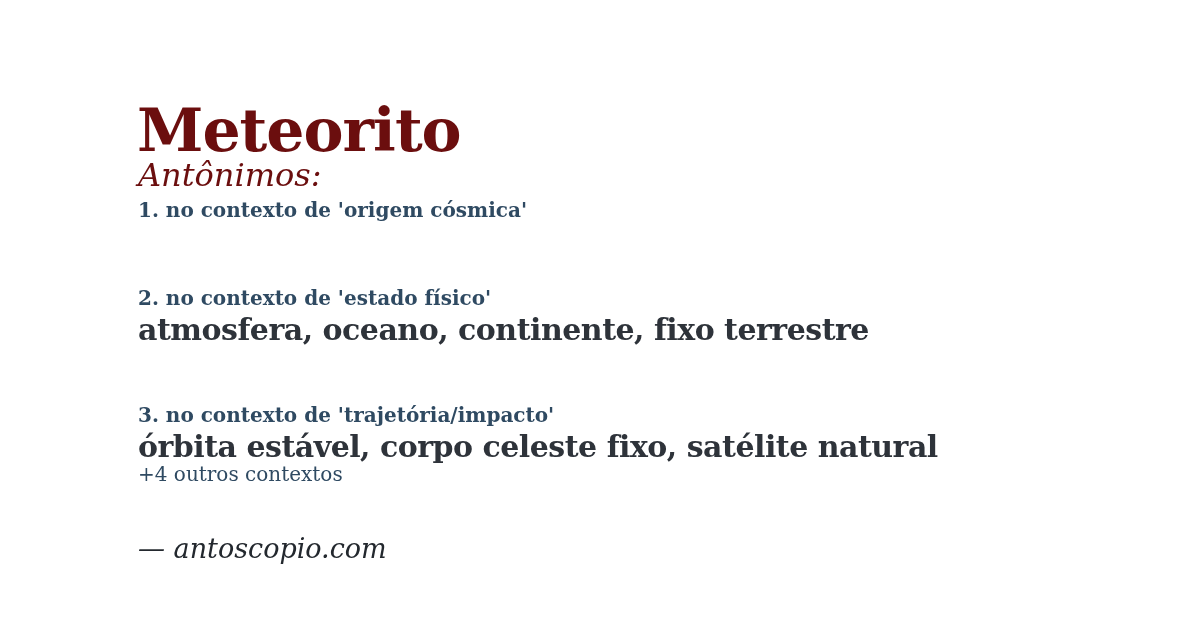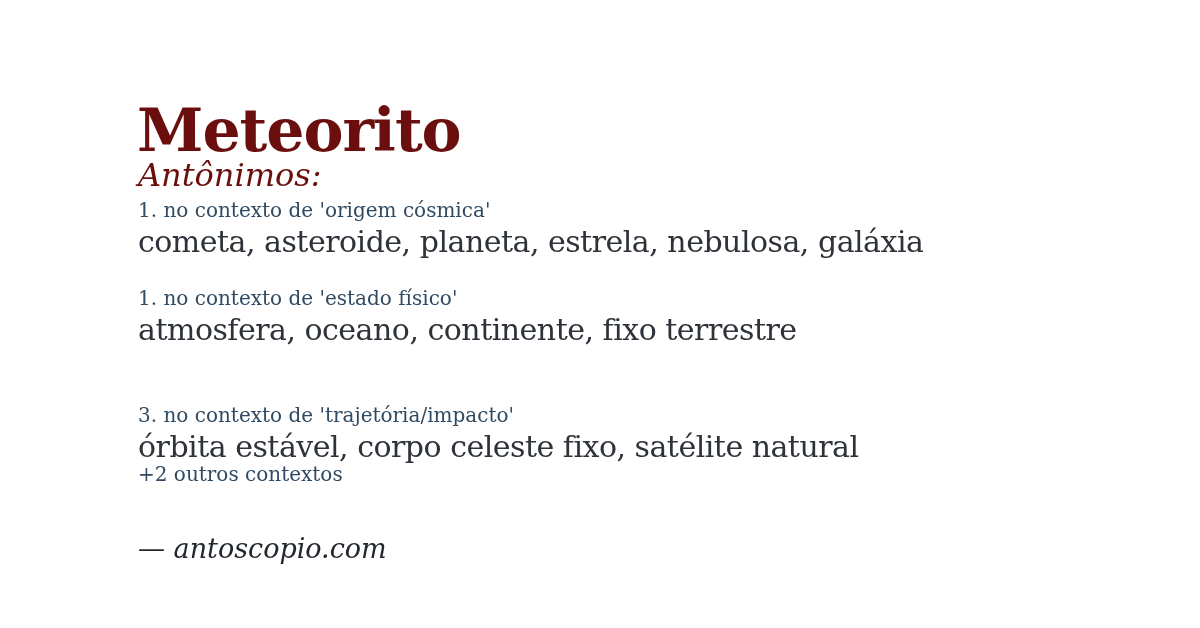--- a/index.html
+++ b/index.html
@@ -41,20 +41,21 @@
     font-weight:400;
     font-style:italic;
     line-height:1;
     color:var(--title-color);
     white-space:nowrap;
   }
   .context-group{
     position:absolute;
     left:138px;
     right:40px;
+    font-weight:bold;
   }
   .context-group.g1{top:198px;}
   .context-group.g2{top:286px;}
   .context-group.g3{top:375px;margin-top:28px;}
   .context-label{
     font-size:20px;
     line-height:25px;
     color:var(--label-color);
     white-space:nowrap;
   }
@@ -91,30 +92,29 @@
 <body>
 
 <div class="card">
 
   <h1 class="title">Meteorito</h1>
 
   <h2 class="subtitle">Antônimos:</h2>
 
   <div class="context-group g1">
     <div class="context-label">1. no contexto de 'origem cósmica'</div>
-    <div class="context-antonyms">cometa, asteroide, planeta, estrela, nebulosa, galáxia</div>
   </div>
 
   <div class="context-group g2">
-    <div class="context-label">1. no contexto de 'estado físico'</div>
+    <div class="context-label">2. no contexto de 'estado físico'</div>
     <div class="context-antonyms">atmosfera, oceano, continente, fixo terrestre</div>
   </div>
 
   <div class="context-group g3">
     <div class="context-label">3. no contexto de 'trajetória/impacto'</div>
     <div class="context-antonyms">órbita estável, corpo celeste fixo, satélite natural</div>
   </div>
 
-  <div class="more-contexts">+2 outros contextos</div>
+  <div class="more-contexts">+4 outros contextos</div>
 
   <div class="attribution">— antoscopio.com</div>
 
 </div>
 
 </body></html>

